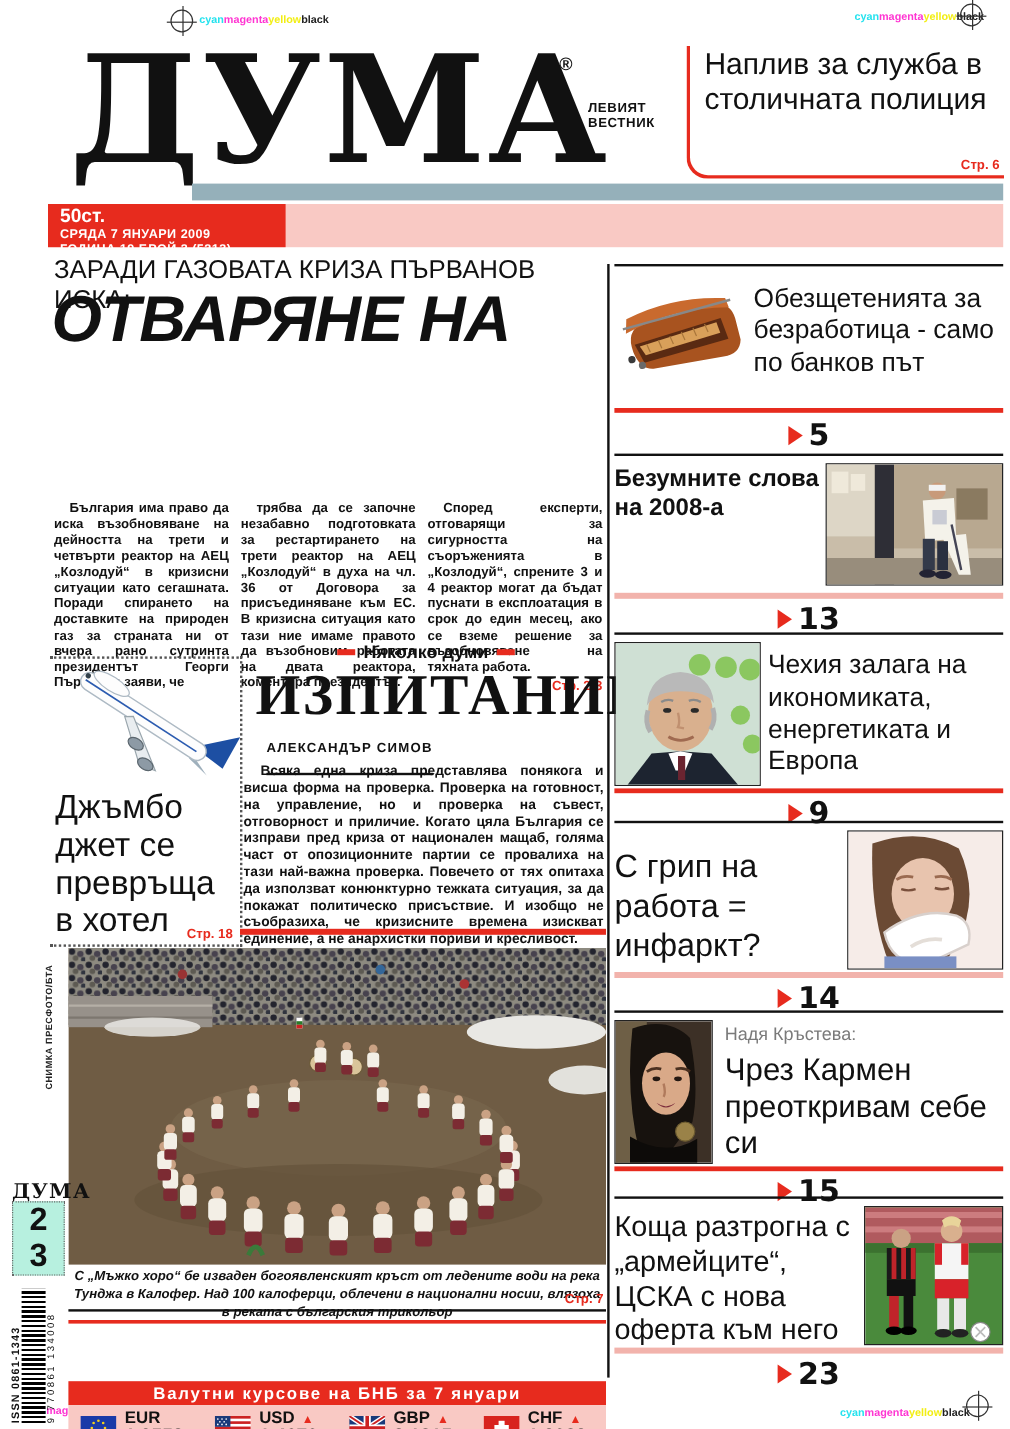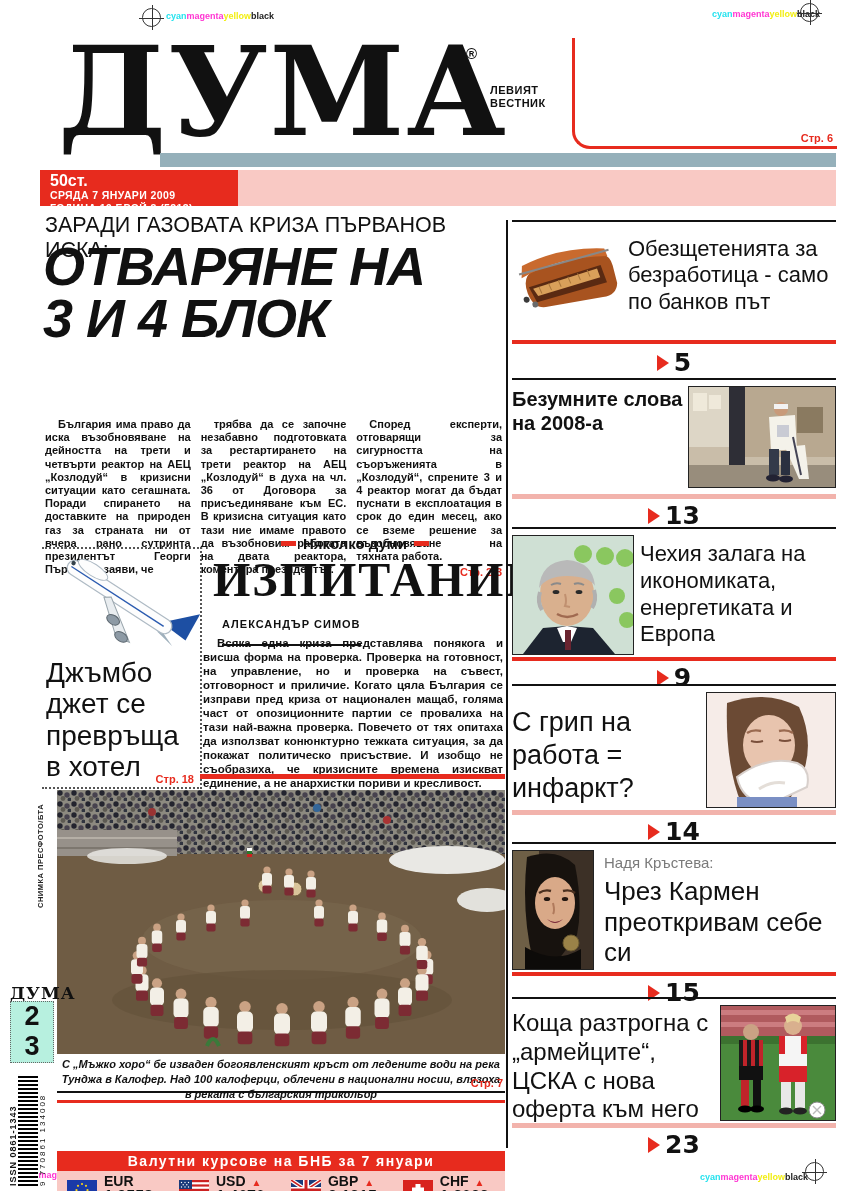--- a/index.html
+++ b/index.html
@@ -113,34 +113,34 @@
 
   <div class="abs logo" style="left:58px;top:30px;">ДУМА</div>
   <div class="abs logo-reg" style="left:466px;top:45px;">®</div>
   <div class="abs tagline" style="left:490px;top:84px;">
     <div>ЛЕВИЯТ</div>
     <div>ВЕСТНИК</div>
   </div>
   <div class="abs graybar" style="left:160px;top:153px;width:676px;height:14px;"></div>
 
   <div class="abs topteaser" style="left:572px;top:38px;width:262px;height:108px;">
+    <div class="t">Наплив за служба в столичната полиция</div>
     <div class="pageref" style="position:absolute;right:4px;bottom:2px;">Стр. 6</div>
   </div>
 
   <div class="abs infobar-pink" style="left:40px;top:170px;width:796px;height:36px;"></div>
   <div class="abs infobar-red" style="left:40px;top:170px;width:180px;height:31px;">
     <div class="price">50ст.</div>
     <div class="ib-small">СРЯДА 7 ЯНУАРИ 2009</div>
     <div class="ib-small">ГОДИНА 19 БРОЙ 3 (5213)</div>
   </div>
 
   <div class="abs kicker" style="left:45px;top:213px;width:460px;">ЗАРАДИ ГАЗОВАТА КРИЗА ПЪРВАНОВ ИСКА:</div>
   <div class="abs headline" style="left:43px;top:240px;width:470px;">
     <div>ОТВАРЯНЕ НА</div>
-    <div>3 И 4 БЛОК</div>
   </div>
   <div class="abs cols" style="left:45px;top:418px;width:457px;">
     <div class="col">
         <p>България има право да иска възобновяване на дейността на трети и четвърти реактор на АЕЦ „Козлодуй“ в кризисни ситуации като сегашната. Поради спирането на доставките на природен газ за страната ни от вчера рано сутринта президентът Георги Първанов заяви, че</p>
       </div>
     <div class="col">
         <p>трябва да се започне незабавно подготовката за рестартирането на трети реактор на АЕЦ „Козлодуй“ в духа на чл. 36 от Договора за присъединяване към ЕС. В кризисна ситуация като тази ние имаме правото да възобновим работата на двата реактора, коментира президентът.</p>
       </div>
     <div class="col">
       <p>Според експерти, отговарящи за сигурността на съоръженията в „Козлодуй“, спрените 3 и 4 реактор могат да бъдат пуснати в експлоатация в срок до един месец, ако се вземе решение за възобновяване на тяхната работа.</p>

